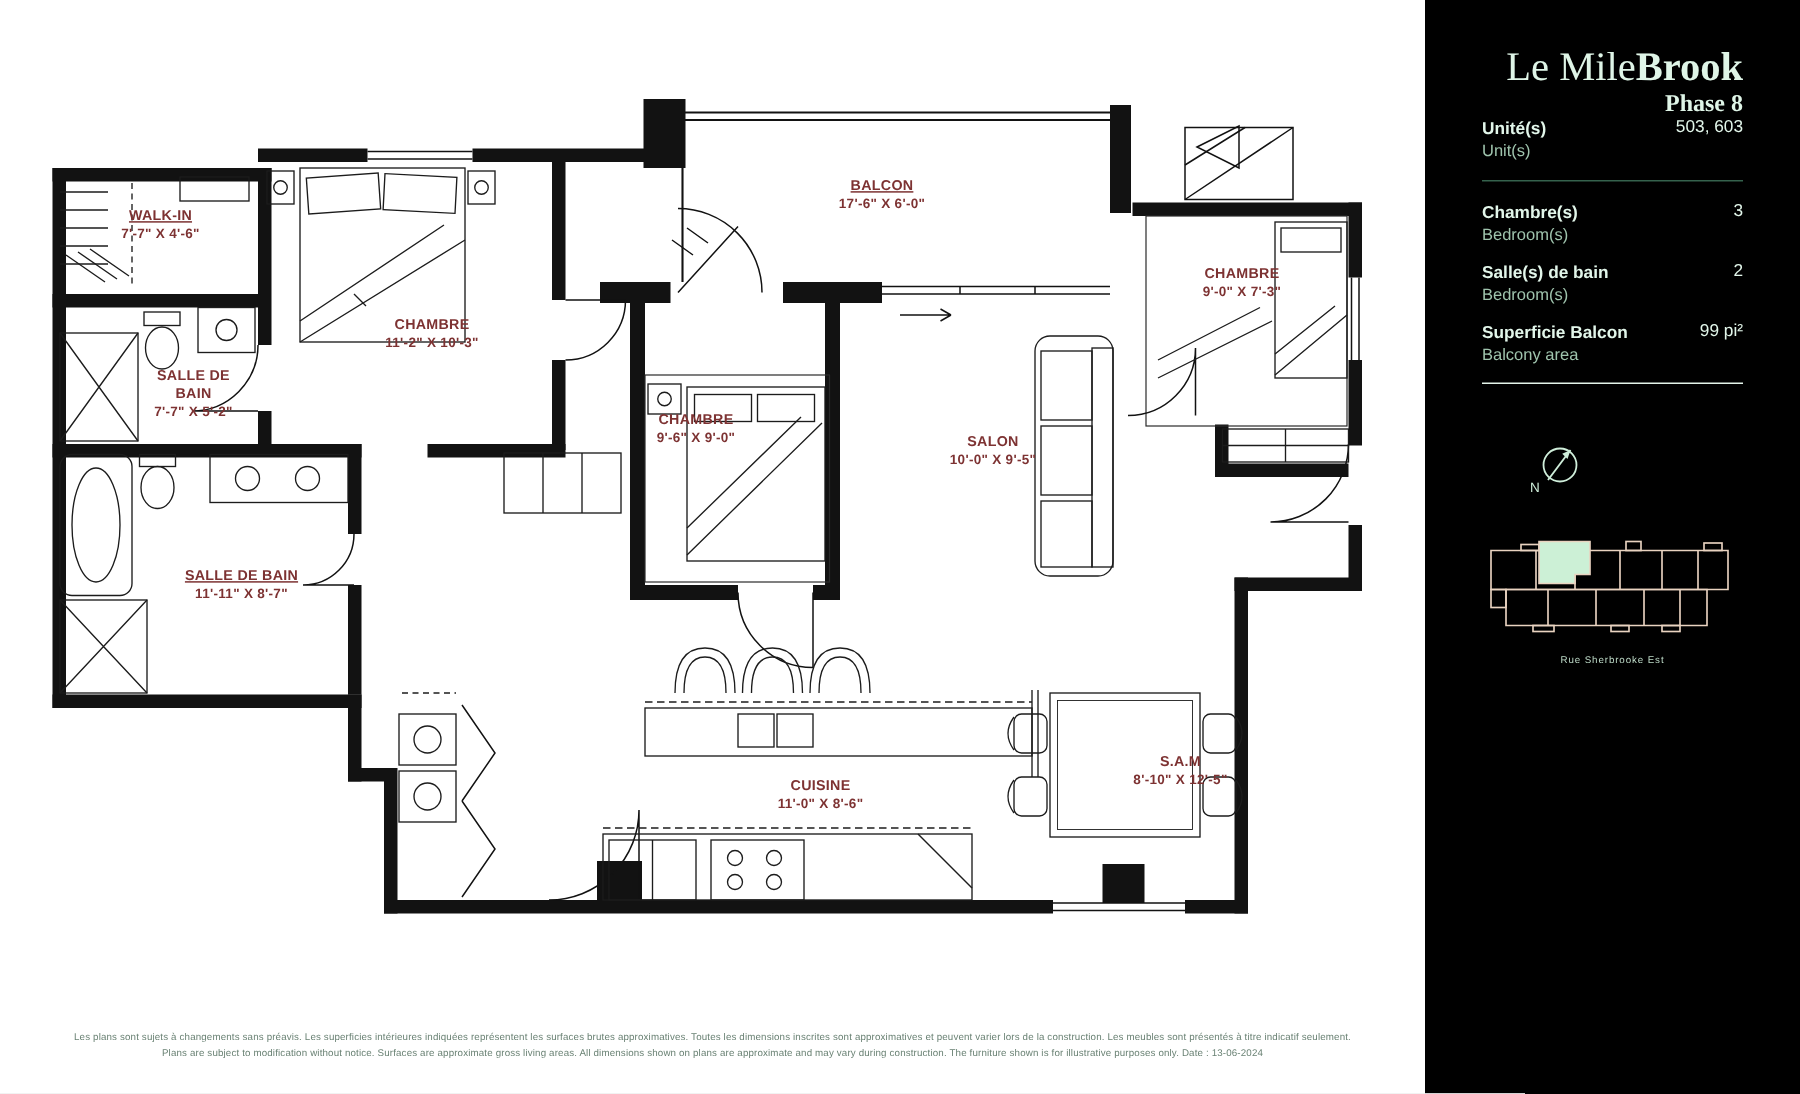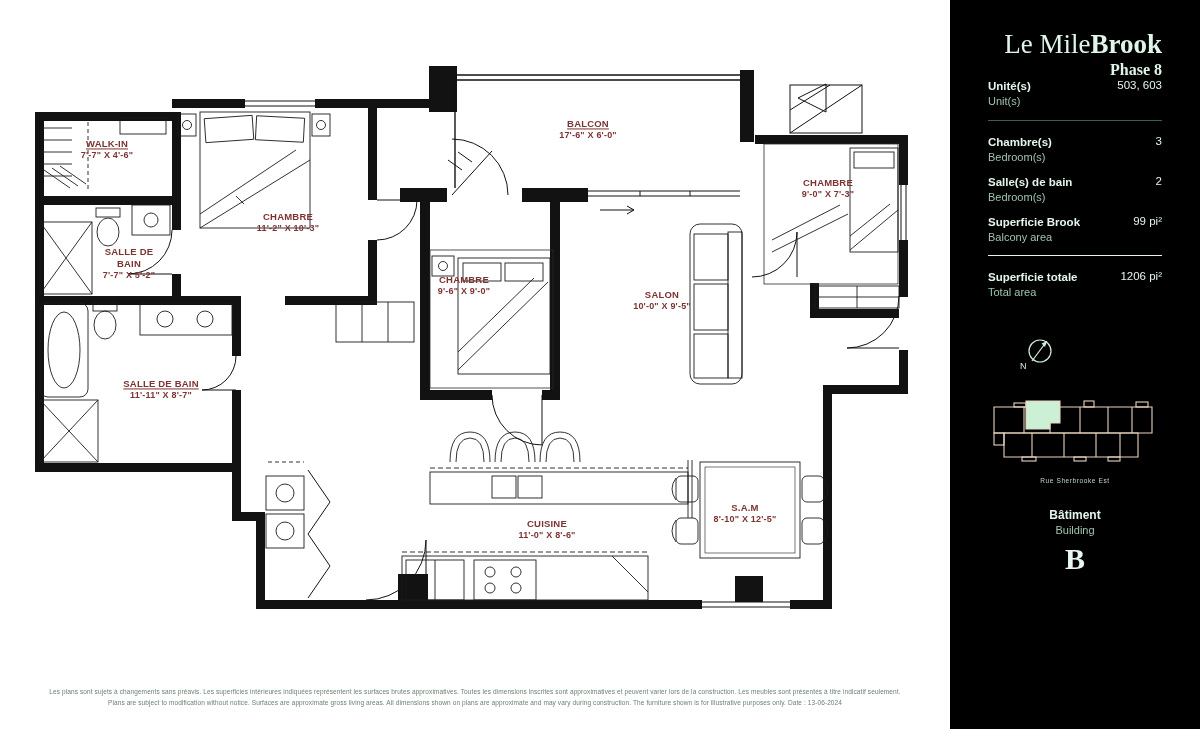--- a/index.html
+++ b/index.html
@@ -271,21 +271,21 @@
       <span class="dims">9'-0" X 7'-3"</span>
     </div>
     <div class="room-label u" style="left:161px;top:390px">
       <span class="name">SALLE DE BAIN</span>
       <span class="dims">11'-11" X 8'-7"</span>
     </div>
     <div class="room-label" style="left:547px;top:530px">
       <span class="name">CUISINE</span>
       <span class="dims">11'-0" X 8'-6"</span>
     </div>
-    <div class="room-label" style="left:745px;top:514px">
+    <div class="room-label" style="left:787px;top:514px">
       <span class="name">S.A.M</span>
       <span class="dims">8'-10" X 12'-5"</span>
     </div>
 
     <div class="plan-footer">
       <div>Les plans sont sujets à changements sans préavis. Les superficies intérieures indiquées représentent les surfaces brutes approximatives. Toutes les dimensions inscrites sont approximatives et peuvent varier lors de la construction. Les meubles sont présentés à titre indicatif seulement.</div>
       <div>Plans are subject to modification without notice. Surfaces are approximate gross living areas. All dimensions shown on plans are approximate and may vary during construction. The furniture shown is for illustrative purposes only. Date : 13-06-2024</div>
     </div>
   </div>
 
@@ -313,33 +313,26 @@
       </div>
       <div class="stat-row">
         <div>
             <div class="stat-label">Salle(s) de bain</div>
              <div class="stat-sub">Bedroom(s)</div>
           </div>
         <div class="stat-value">2</div>
       </div>
       <div class="stat-row">
         <div>
-            <div class="stat-label">Superficie Brook</div>
+            <div class="stat-label">Superficie Balcon</div>
              <div class="stat-sub">Balcony area</div>
           </div>
         <div class="stat-value">99 pi²</div>
       </div>
       <hr class="divider bright">
-      <div class="stat-row">
-        <div>
-            <div class="stat-label">Superficie totale</div>
-             <div class="stat-sub">Total area</div>
-          </div>
-        <div class="stat-value">1206 pi²</div>
-      </div>
     </div>
 
     <svg class="compass" width="44" height="42" viewBox="0 0 44 42">
       <circle cx="24" cy="18" r="11" stroke="#cfeeda" stroke-width="1.2" fill="none"></circle>
       <line x1="16" y1="28" x2="31" y2="8" stroke="#cfeeda" stroke-width="1.2"></line>
       <path d="M31,8 L25.5,10.5 L29,14 Z" fill="#cfeeda"></path>
       <text x="4" y="36" font-size="9" fill="#cfeeda" font-family="Liberation Sans, sans-serif">N</text>
     </svg>
 
     <svg class="bmap" width="174" height="78" viewBox="0 0 174 78">
@@ -353,19 +346,14 @@
         <path d="M44,40 V64 M76,40 V64 M108,40 V64 M132,40 V64"></path>
         <rect x="34" y="64" width="14" height="4"></rect>
         <rect x="86" y="64" width="12" height="4"></rect>
         <rect x="120" y="64" width="12" height="4"></rect>
         <rect x="6" y="40" width="10" height="12"></rect>
       </g>
       <path d="M38,8 h34 v22 h-10 v6 h-24 z" fill="#ccf0d6" stroke="#e9d3c0" stroke-width="1.1"></path>
     </svg>
     <div class="street">Rue Sherbrooke Est</div>
 
-    <div class="batiment">
-      <div class="bt">Bâtiment</div>
-      <div class="bd">Building</div>
-      <div class="bl">B</div>
-    </div>
   </div>
 </div>
 
 </body></html>

